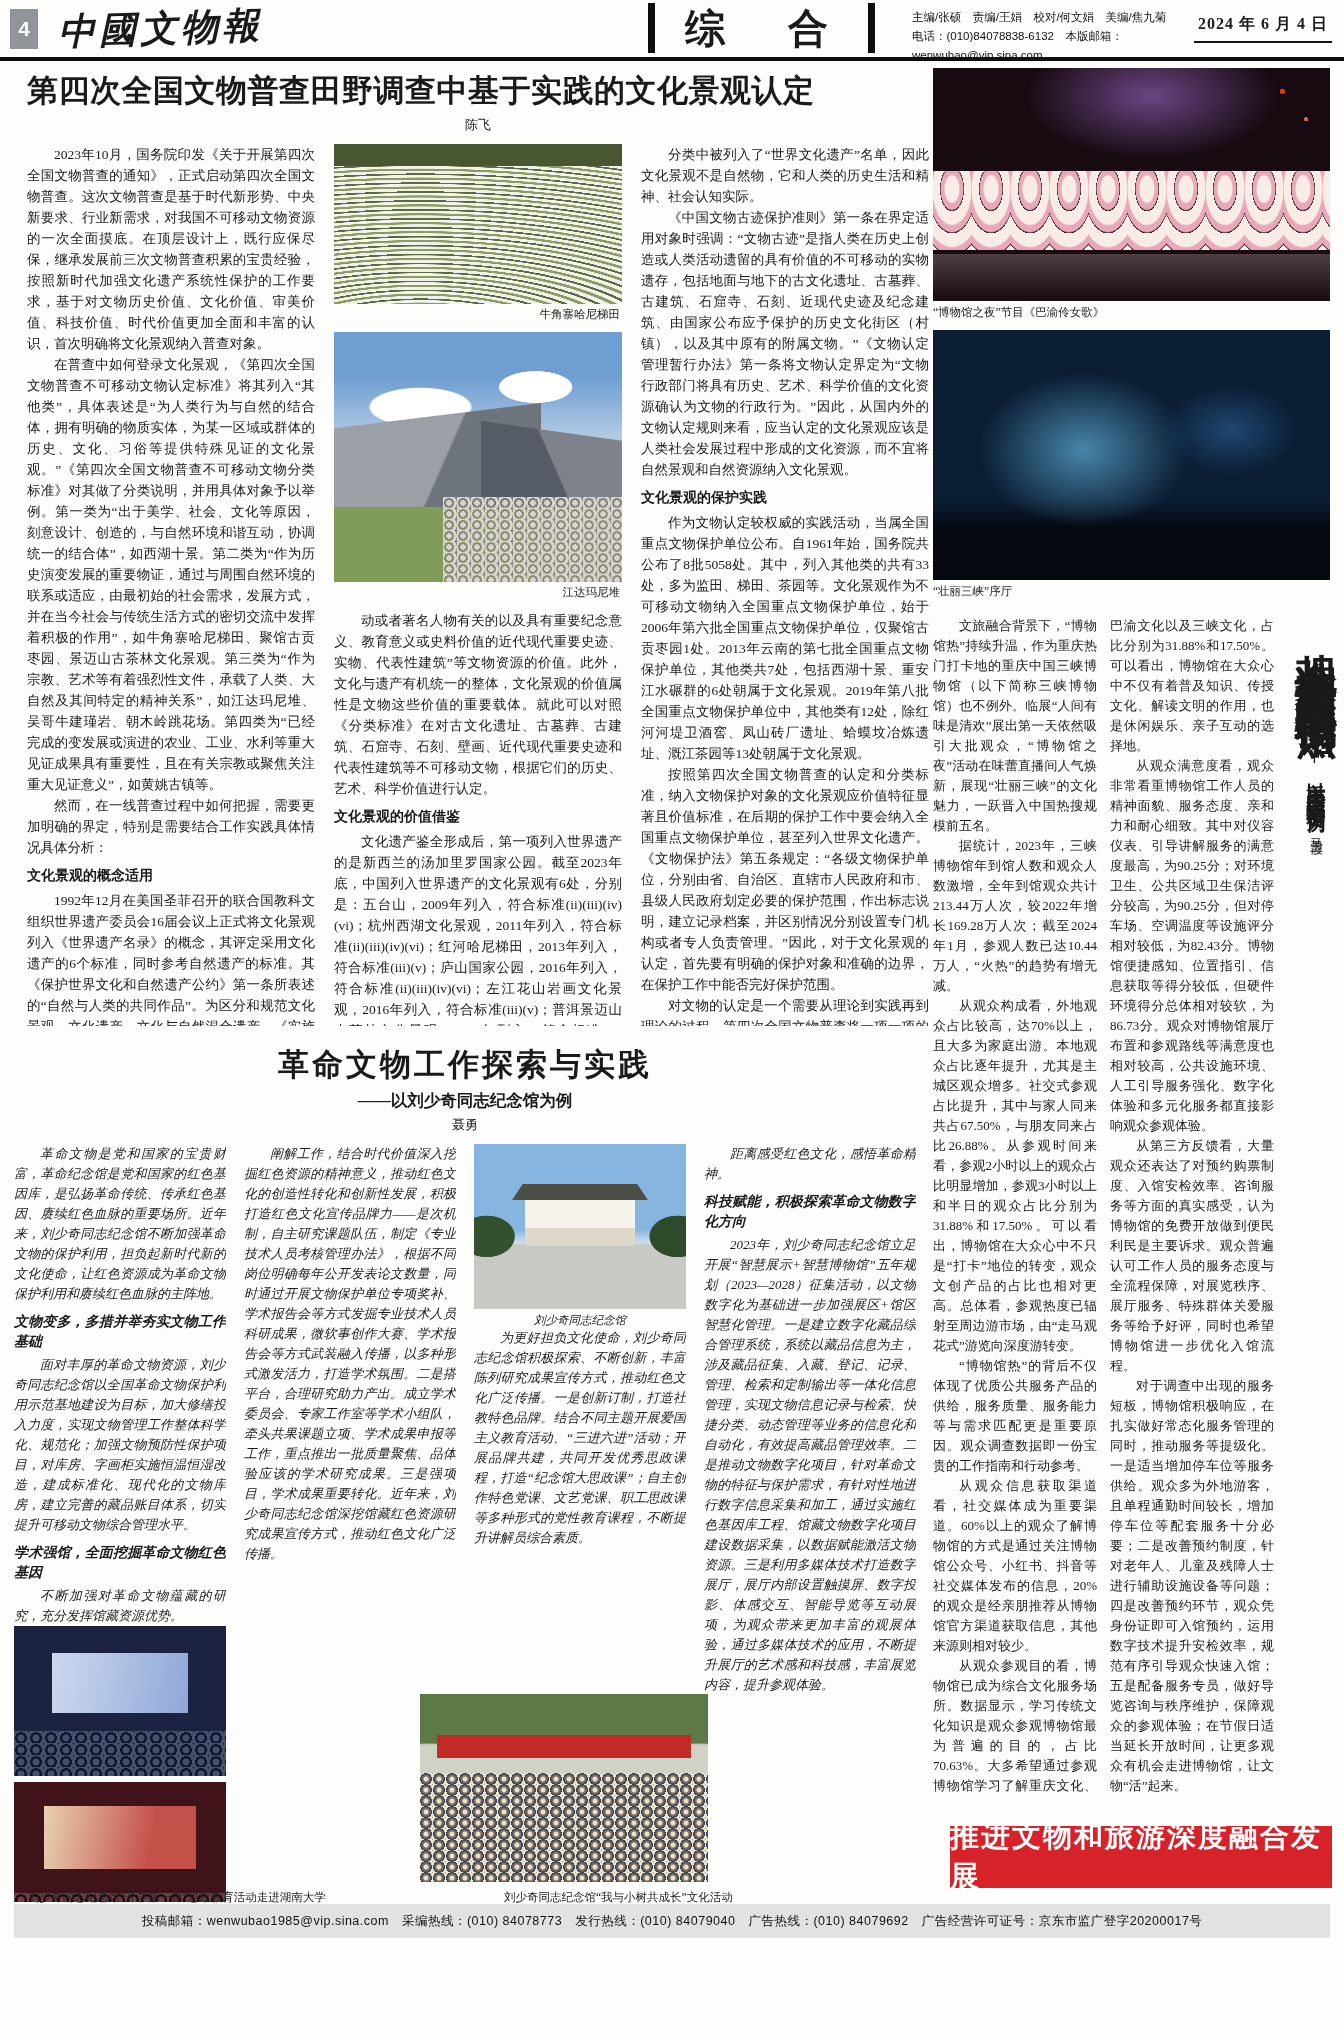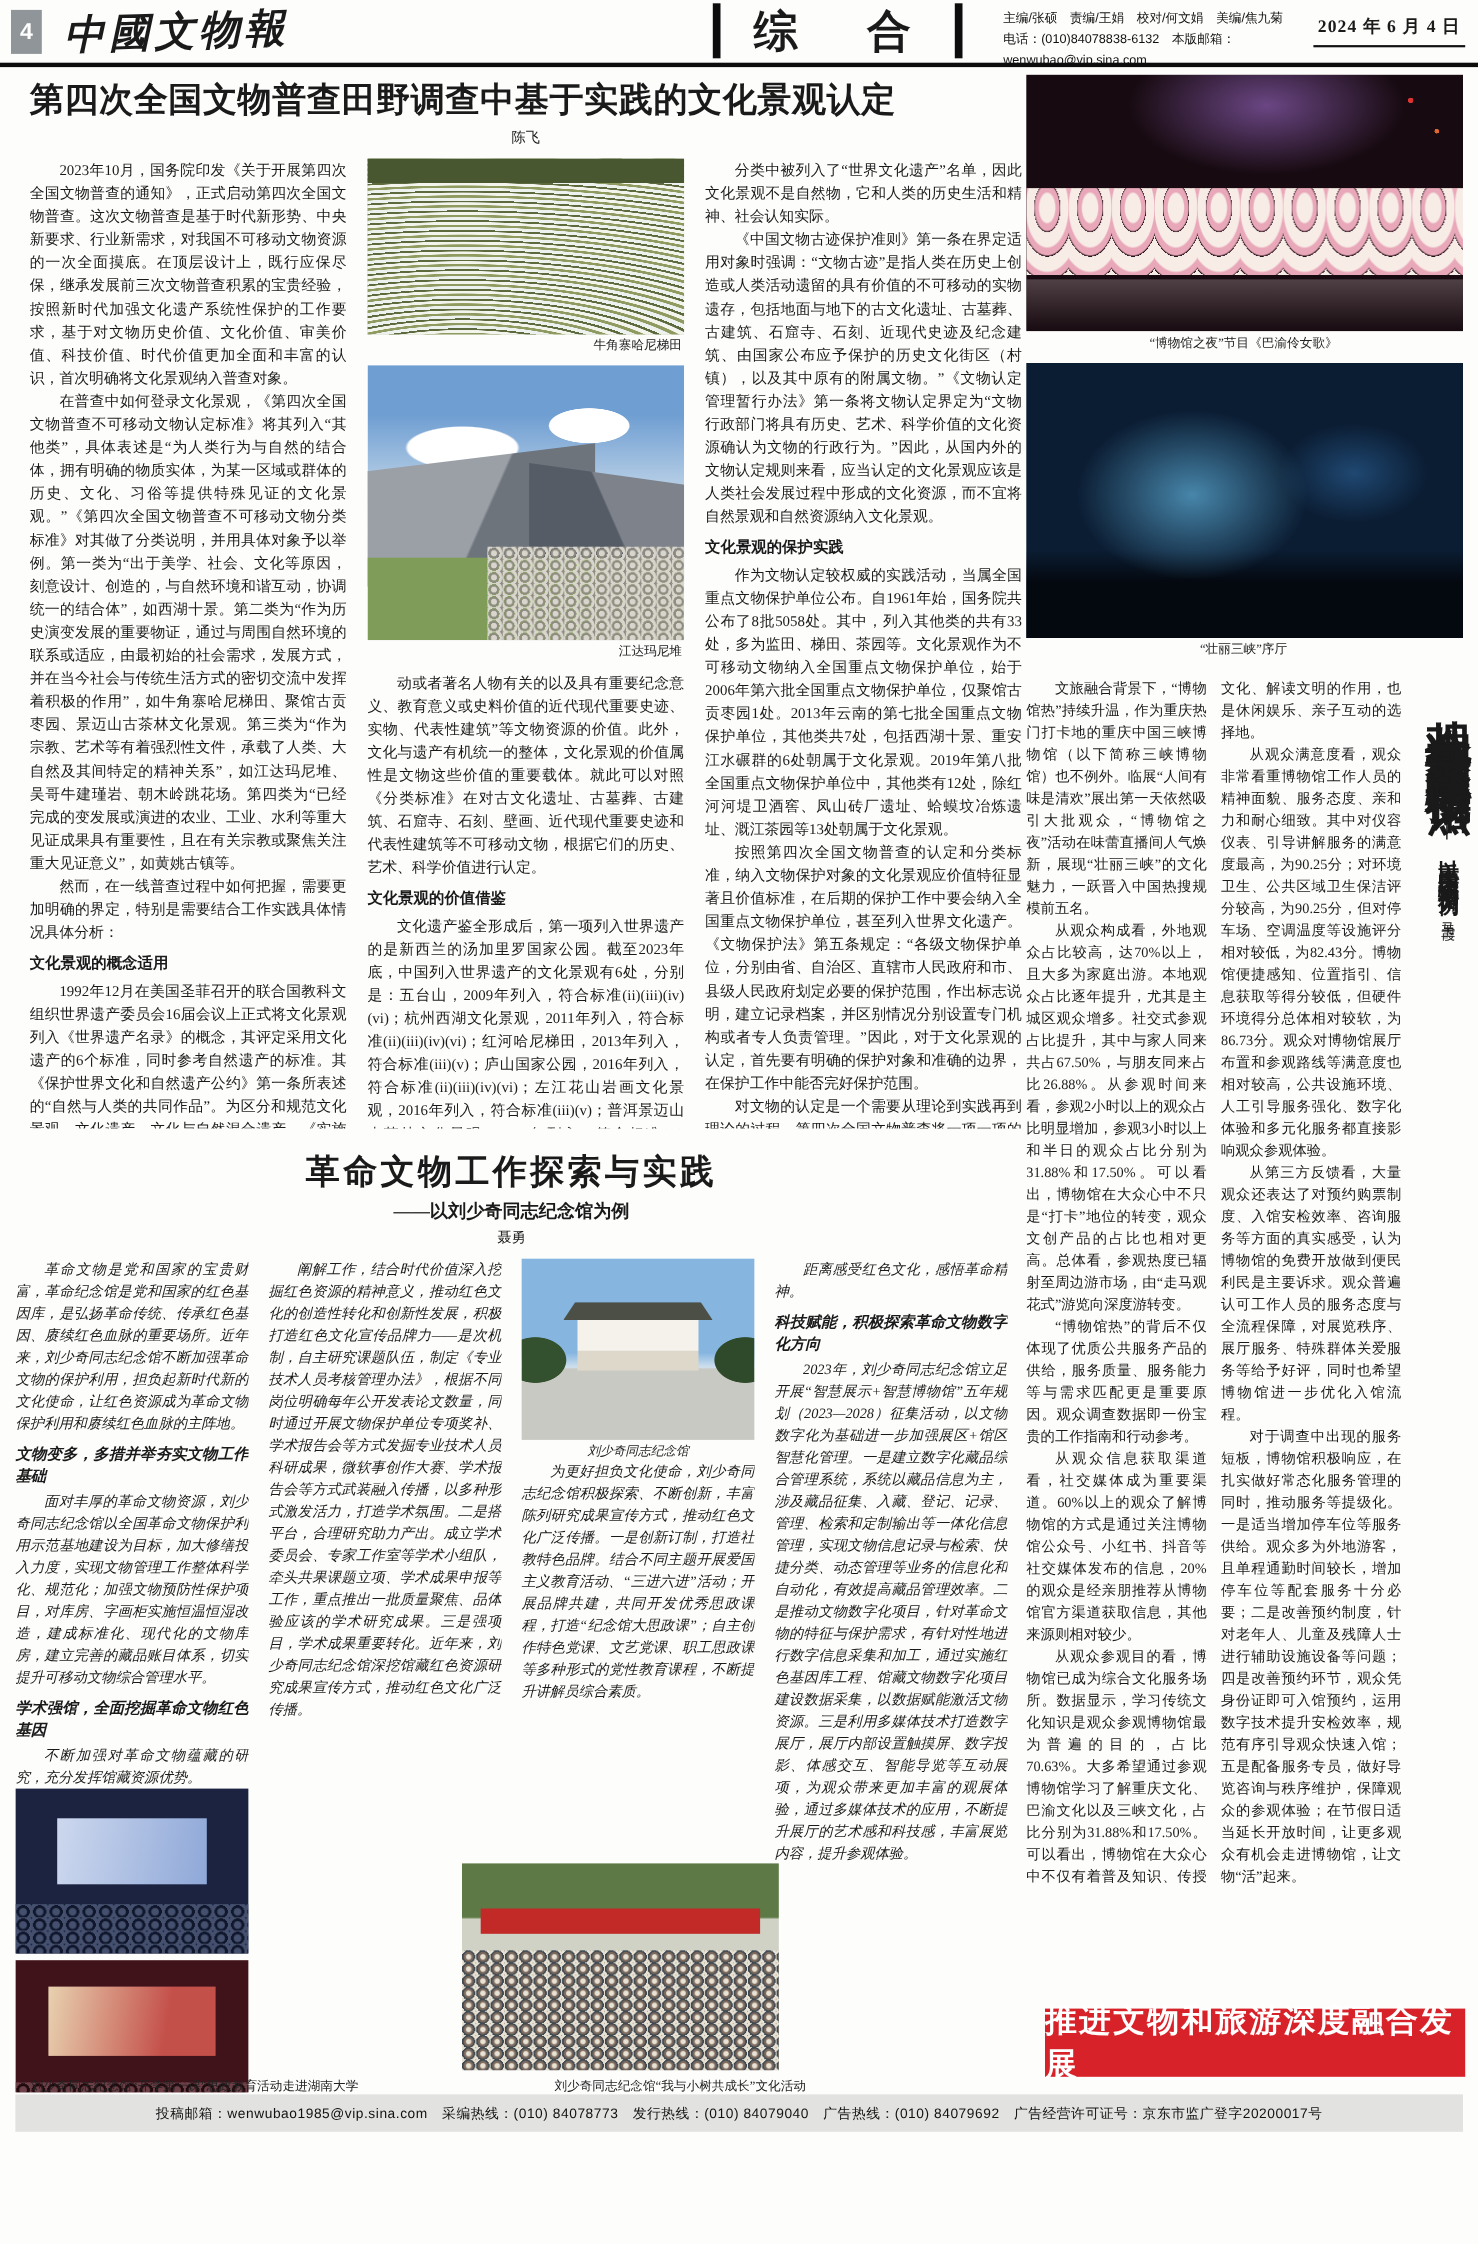--- a/index.html
+++ b/index.html
@@ -62,21 +62,21 @@
   .ph-dance .row{position:absolute;left:0;right:0;top:44%;height:34%;background:
       repeating-radial-gradient(ellipse 13px 24px at 19px 18px, #f7ece6 0 7px, #e9a8b9 8px 11px, rgba(0,0,0,0) 12px);
       background-size:39px 100%;}
   .ph-dance .refl{position:absolute;left:0;right:0;bottom:0;height:20%;background:
       linear-gradient(rgba(244,225,222,.25), rgba(23,10,16,0));}
   .ph-hall{height:250px;background:#0b1d33;}
   .ph-hall .glow{position:absolute;inset:0;background:
       radial-gradient(ellipse 150px 110px at 38% 48%, rgba(86,160,200,.8), rgba(0,0,0,0) 70%),
       radial-gradient(ellipse 90px 60px at 75% 40%, rgba(40,90,140,.7), rgba(0,0,0,0) 75%),
       linear-gradient(rgba(0,0,0,0) 68%, #04080f 80%);}
-  .rcap{text-align:center;margin:4px 2px 10px 0;}
+  .rcap{text-align:left;margin:4px 2px 10px 0;}
   .a3body{position:absolute;left:933px;top:616px;width:341px;height:1192px;overflow:hidden;
           column-count:2;column-gap:13px;text-align:justify;font-size:13px;line-height:20px;}
   .vstrip{position:absolute;left:1288px;top:620px;width:56px;height:1260px;
           writing-mode:vertical-rl;text-align:start;}
   .vtitle{font-size:42px;font-weight:bold;letter-spacing:4px;}
   .vsub{font-size:19px;font-weight:bold;margin-top:26px;letter-spacing:3px;}
   .vauthor{font-size:13px;margin-top:22px;letter-spacing:2px;}
   .banner{position:absolute;left:950px;top:1826px;width:382px;height:62px;background:#d8222a;
           color:#fff;font-weight:bold;font-size:29px;letter-spacing:2px;
           display:flex;align-items:center;justify-content:center;
@@ -184,20 +184,21 @@
     </div>
     <div class="cap rcap">“博物馆之夜”节目《巴渝伶女歌》</div>
     <div class="ph ph-hall">
       <div class="glow"></div>
     </div>
     <div class="cap rcap">“壮丽三峡”序厅</div>
   </div>
 
   <div class="a3body">
     <p class="p">文旅融合背景下，“博物馆热”持续升温，作为重庆热门打卡地的重庆中国三峡博物馆（以下简称三峡博物馆）也不例外。临展“人间有味是清欢”展出第一天依然吸引大批观众，“博物馆之夜”活动在味蕾直播间人气焕新，展现“壮丽三峡”的文化魅力，一跃晋入中国热搜规模前五名。</p>
+    <p class="p">据统计，2023年，三峡博物馆年到馆人数和观众人数激增，全年到馆观众共计213.44万人次，较2022年增长169.28万人次；截至2024年1月，参观人数已达10.44万人，“火热”的趋势有增无减。</p>
     <p class="p">从观众构成看，外地观众占比较高，达70%以上，且大多为家庭出游。本地观众占比逐年提升，尤其是主城区观众增多。社交式参观占比提升，其中与家人同来共占67.50%，与朋友同来占比26.88%。从参观时间来看，参观2小时以上的观众占比明显增加，参观3小时以上和半日的观众占比分别为31.88%和17.50%。可以看出，博物馆在大众心中不只是“打卡”地位的转变，观众文创产品的占比也相对更高。总体看，参观热度已辐射至周边游市场，由“走马观花式”游览向深度游转变。</p>
     <p class="p">“博物馆热”的背后不仅体现了优质公共服务产品的供给，服务质量、服务能力等与需求匹配更是重要原因。观众调查数据即一份宝贵的工作指南和行动参考。</p>
     <p class="p">从观众信息获取渠道看，社交媒体成为重要渠道。60%以上的观众了解博物馆的方式是通过关注博物馆公众号、小红书、抖音等社交媒体发布的信息，20%的观众是经亲朋推荐从博物馆官方渠道获取信息，其他来源则相对较少。</p>
     <p class="p">从观众参观目的看，博物馆已成为综合文化服务场所。数据显示，学习传统文化知识是观众参观博物馆最为普遍的目的，占比70.63%。大多希望通过参观博物馆学习了解重庆文化、巴渝文化以及三峡文化，占比分别为31.88%和17.50%。可以看出，博物馆在大众心中不仅有着普及知识、传授文化、解读文明的作用，也是休闲娱乐、亲子互动的选择地。</p>
     <p class="p">从观众满意度看，观众非常看重博物馆工作人员的精神面貌、服务态度、亲和力和耐心细致。其中对仪容仪表、引导讲解服务的满意度最高，为90.25分；对环境卫生、公共区域卫生保洁评分较高，为90.25分，但对停车场、空调温度等设施评分相对较低，为82.43分。博物馆便捷感知、位置指引、信息获取等得分较低，但硬件环境得分总体相对较软，为86.73分。观众对博物馆展厅布置和参观路线等满意度也相对较高，公共设施环境、人工引导服务强化、数字化体验和多元化服务都直接影响观众参观体验。</p>
     <p class="p">从第三方反馈看，大量观众还表达了对预约购票制度、入馆安检效率、咨询服务等方面的真实感受，认为博物馆的免费开放做到便民利民是主要诉求。观众普遍认可工作人员的服务态度与全流程保障，对展览秩序、展厅服务、特殊群体关爱服务等给予好评，同时也希望博物馆进一步优化入馆流程。</p>
     <p class="p">对于调查中出现的服务短板，博物馆积极响应，在扎实做好常态化服务管理的同时，推动服务等提级化。一是适当增加停车位等服务供给。观众多为外地游客，且单程通勤时间较长，增加停车位等配套服务十分必要；二是改善预约制度，针对老年人、儿童及残障人士进行辅助设施设备等问题；四是改善预约环节，观众凭身份证即可入馆预约，运用数字技术提升安检效率，规范有序引导观众快速入馆；五是配备服务专员，做好导览咨询与秩序维护，保障观众的参观体验；在节假日适当延长开放时间，让更多观众有机会走进博物馆，让文物“活”起来。</p>
   </div>
 
   <div class="vstrip">

